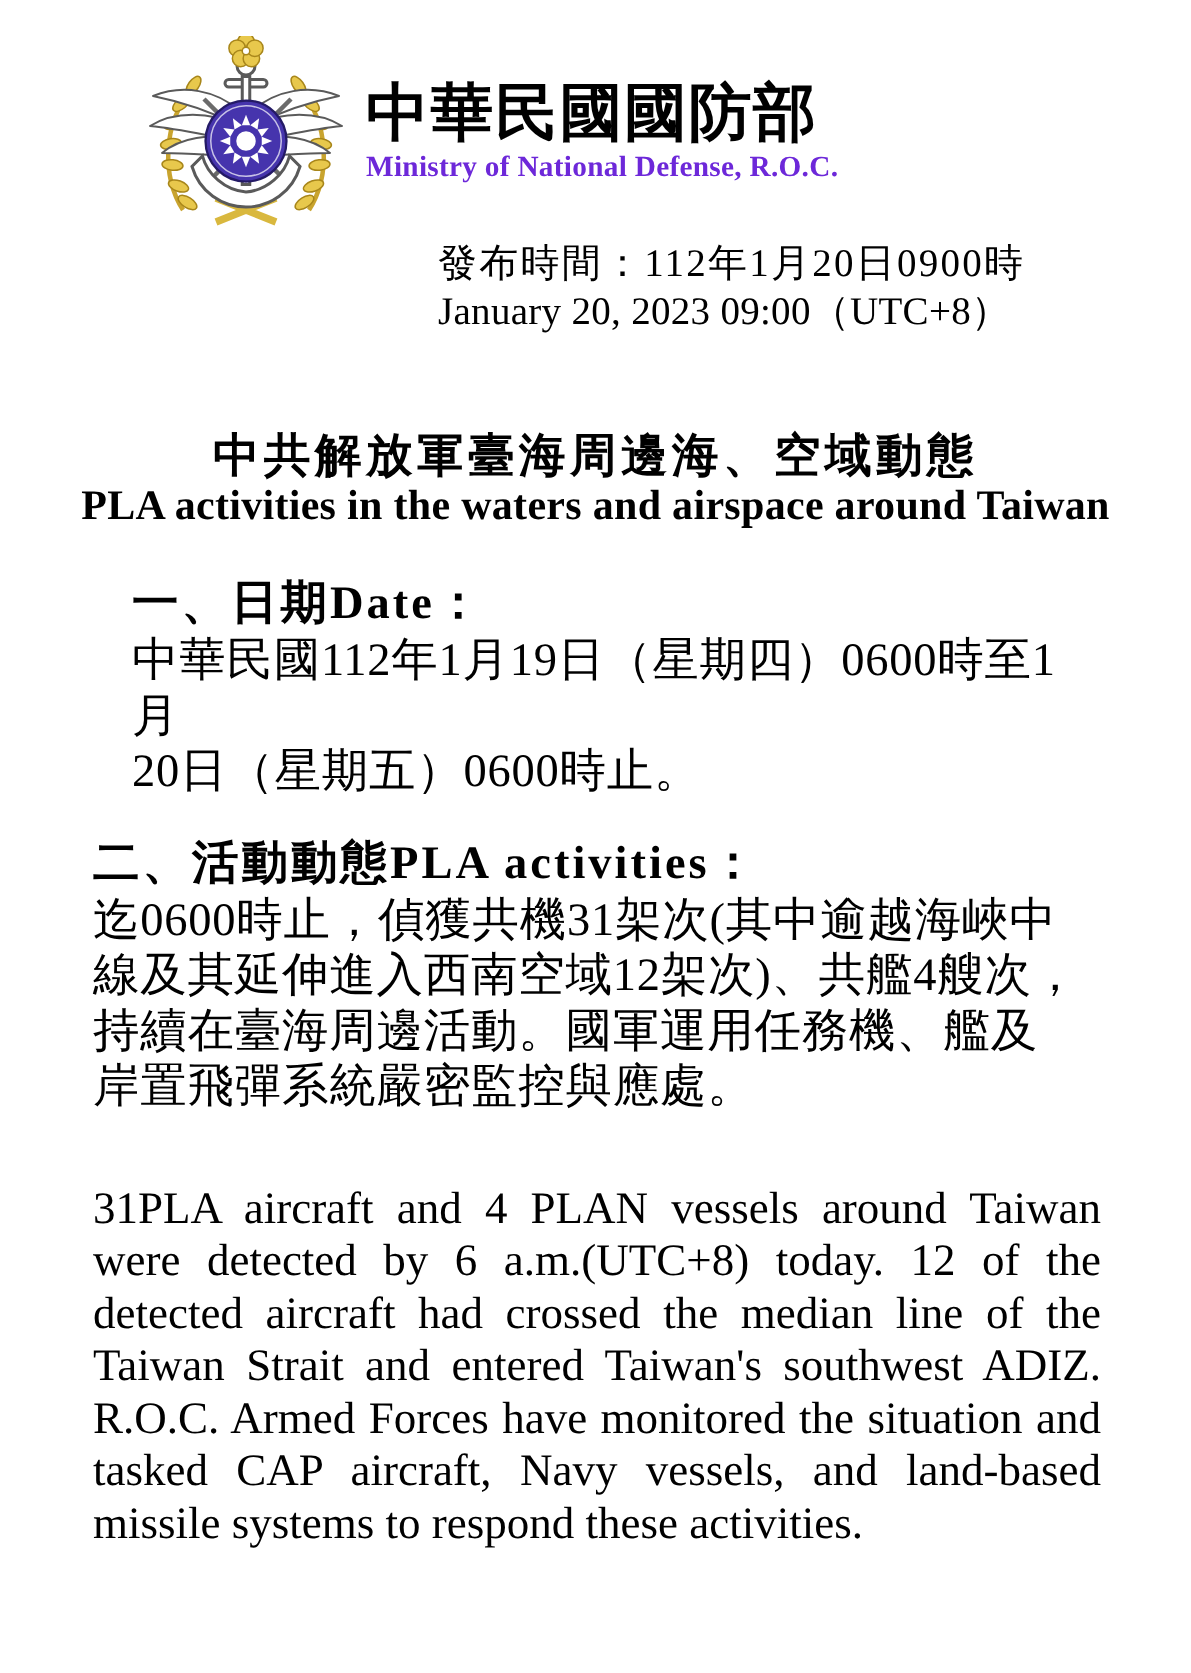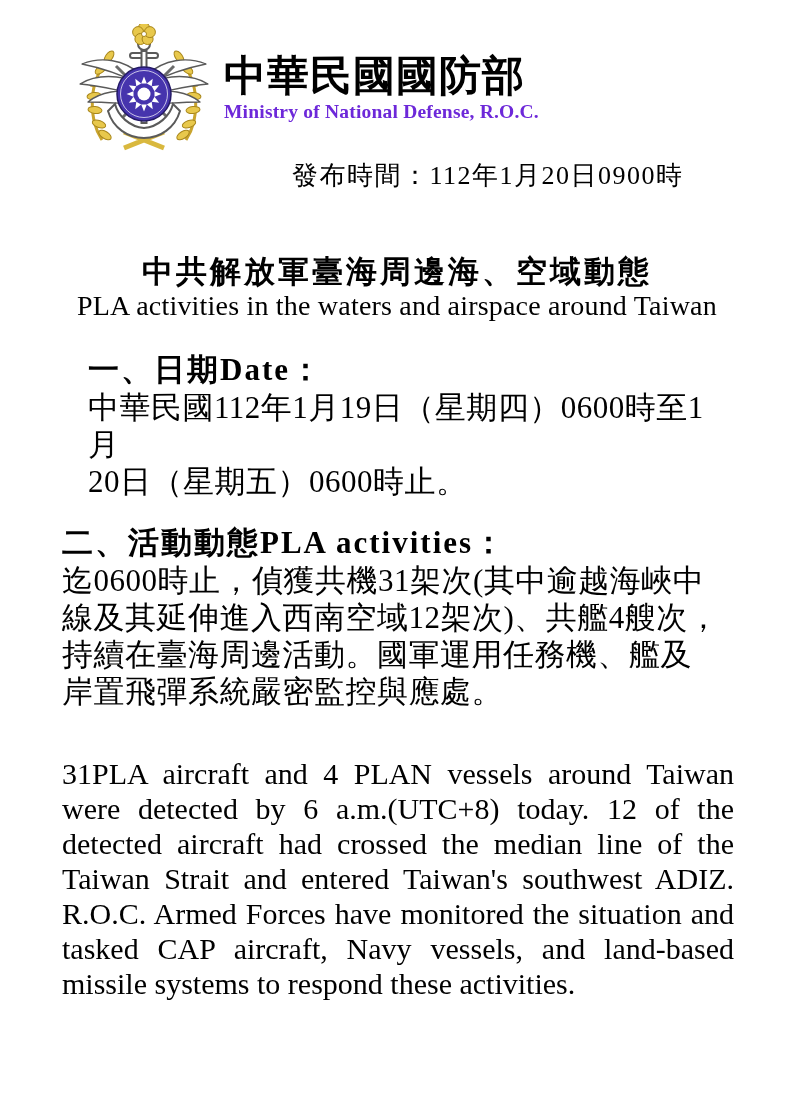--- a/index.html
+++ b/index.html
@@ -5,33 +5,33 @@
   html,body { margin:0; padding:0; background:#ffffff; }
   .page {
     position:relative;
     width:794px; height:1115px;
     background:#ffffff;
     color:#000;
     font-family:"Liberation Serif","DejaVu Serif",serif;
     overflow:hidden;
   }
   
-  .header { display:flex; padding:24px 0 0 68px; }
+  .header { display:flex; padding:24px 0 0 68px;margin-left:20px; }
   .logo { width:152px; height:128px; flex:0 0 auto; }
   .org { padding-top:28px; margin-left:4px; }
   .org-zh { font-size:42px; font-weight:700; line-height:1.15; letter-spacing:1px; white-space:nowrap; }
   .org-en { font-size:19.5px; font-weight:700; color:#6d28d9; margin-top:1px; letter-spacing:0.2px; white-space:nowrap; }
   
   .release { margin:8px 0 0 292px; font-size:26px; line-height:32px; }
   .release-zh { letter-spacing:1.5px; white-space:nowrap; }
   .release-en { letter-spacing:0.2px; white-space:nowrap; }
   
   .doc-title { margin-top:62px; text-align:center; }
   .doc-title-zh { font-size:31px; font-weight:700; letter-spacing:3px; line-height:36px; }
-  .doc-title-en { font-size:28px; font-weight:400; line-height:31px; letter-spacing:0.2px; }
+  .doc-title-en { font-size:28px; font-weight:700; line-height:31px; letter-spacing:0.2px; }
   
   .content { width:672px; margin-left:62px; }
   .sec1 { margin-top:30px;margin-left:26px; }
   .sec2 { margin-top:24px; }
   .sec-h { font-size:31px; font-weight:700; letter-spacing:2px; line-height:38px; }
   .cn-body { font-size:31px; line-height:37px; letter-spacing:0.5px; white-space:pre-line; }
   .en-line { font-size:30px; line-height:34px; white-space:nowrap; }
   .summary { margin-top:46px; font-size:30px; line-height:35px; text-align:justify; }
 </style>
 </head>
@@ -114,20 +114,21 @@
       </g>
     </svg>
     <div class="org">
       <div class="org-zh">中華民國國防部</div>
       <div class="org-en">Ministry of National Defense, R.O.C.</div>
     </div>
   </div>
 
   <div class="release">
     <div class="release-zh">發布時間：112年1月20日0900時</div>
+    <div class="release-en">January 20, 2023 09:00（UTC+8）</div>
   </div>
 
   <div class="doc-title">
     <div class="doc-title-zh">中共解放軍臺海周邊海、空域動態</div>
     <div class="doc-title-en">PLA activities in the waters and airspace around Taiwan</div>
   </div>
 
   <div class="content">
 
     <div class="sec1">

